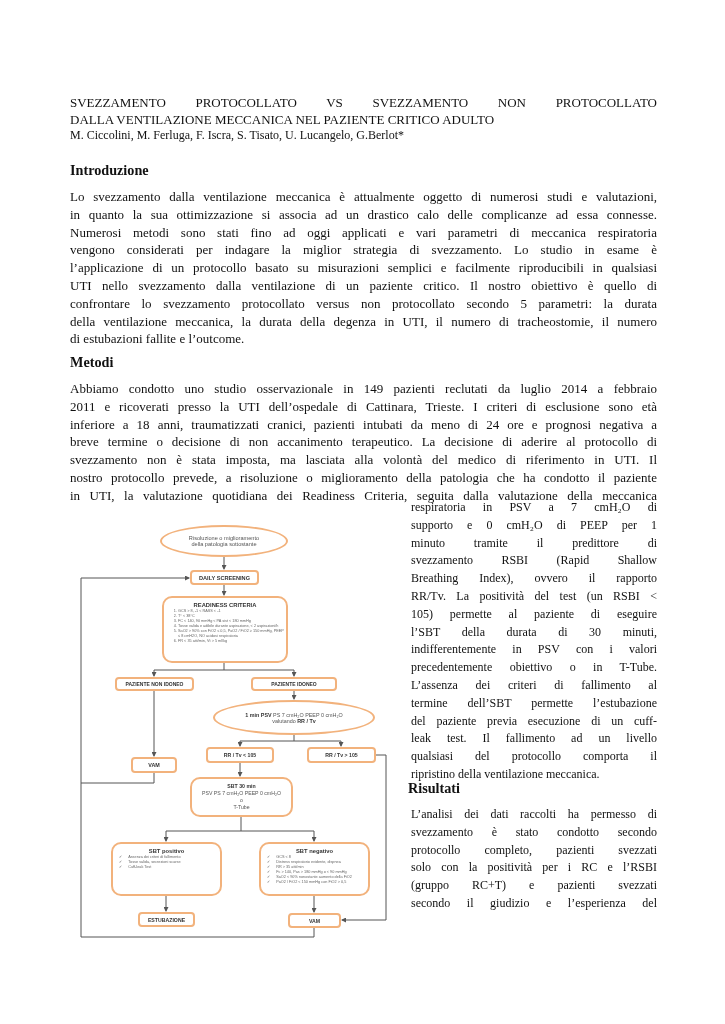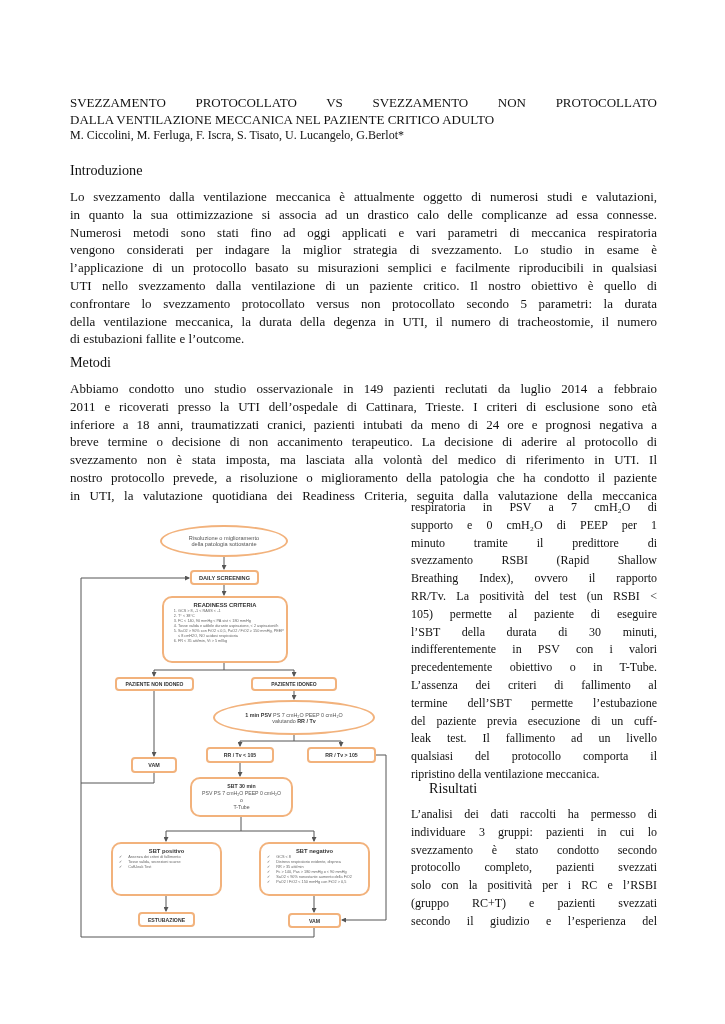--- a/index.html
+++ b/index.html
@@ -3,21 +3,21 @@
 <meta charset="utf-8">
 <style>
   html, body { margin: 0; padding: 0; background: #ffffff; }
   body { width: 725px; height: 1024px; position: relative; overflow: hidden;
          font-family: "Liberation Serif", serif; color: #111; }
   .title { position: absolute; left: 70px; top: 94px; width: 587px;
            font-weight: normal; font-size: 13px; line-height: 17px; text-align: justify;
            text-align-last: left; }
   .title .l1 { display: block; text-align: justify; text-align-last: justify; }
   .authors { position: absolute; left: 70px; top: 128px; font-size: 12px; }
-  .h { position: absolute; left: 70px; font-weight: normal; font-size: 14.2px; }
+  .h { position: absolute; left: 70px; font-weight: bold; font-size: 14.2px; }
   .para { position: absolute; left: 70px; width: 587px; font-size: 13px; line-height: 17.8px;
           text-align: justify; margin: 0; }
   .para span.line { display: block; text-align: justify; text-align-last: justify; }
   .para span.last { text-align-last: left; }
   .col { position: absolute; left: 411px; width: 246px; font-size: 12px; line-height: 17.8px;
          text-align: justify; margin: 0; }
   .col span.line { display: block; text-align-last: justify; }
   .col span.last { text-align-last: left; }
 
   
@@ -80,24 +80,23 @@
     <span class="line">indifferentemente in PSV con i valori</span>
     <span class="line">precedentemente obiettivo o in T-Tube.</span>
     <span class="line">L’assenza dei criteri di fallimento al</span>
     <span class="line">termine dell’SBT permette l’estubazione</span>
     <span class="line">del paziente previa esecuzione di un cuff-</span>
     <span class="line">leak test. Il fallimento ad un livello</span>
     <span class="line">qualsiasi del protocollo comporta il</span>
     <span class="line last">ripristino della ventilazione meccanica.</span>
   </p>
 
-<div class="h" style="left:429px;top:780px">Risultati</div>
+<div class="h" style="left:408px;top:780px">Risultati</div>
 <p class="col" style="top:806px" id="risultati">
     <span class="line">L’analisi dei dati raccolti ha permesso di</span>
-    <span class="line">individuare 3 gruppi: pazienti in cui lo</span>
     <span class="line">svezzamento è stato condotto secondo</span>
     <span class="line">protocollo completo, pazienti svezzati</span>
     <span class="line">solo con la positività per i RC e l’RSBI</span>
     <span class="line">(gruppo RC+T) e pazienti svezzati</span>
     <span class="line">secondo il giudizio e l’esperienza del</span>
   </p>
 
 <div>
   <svg class="flow" width="725" height="1024">
     <defs>

